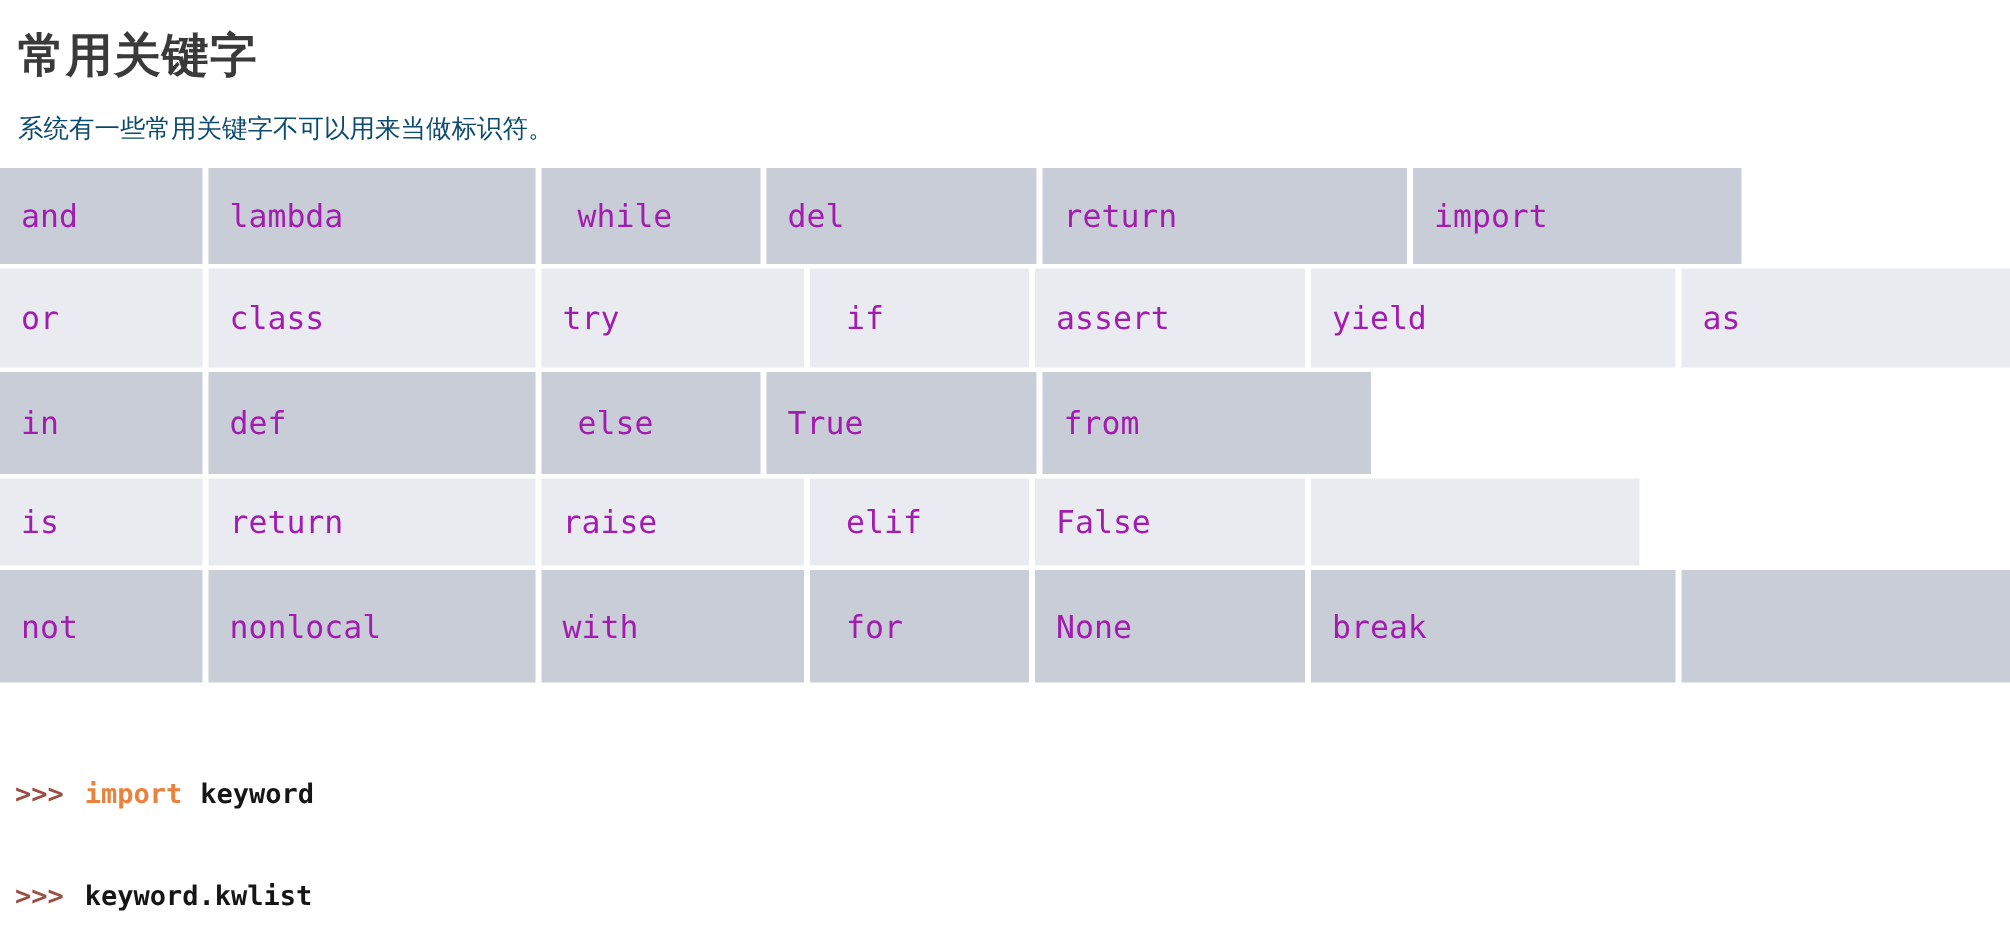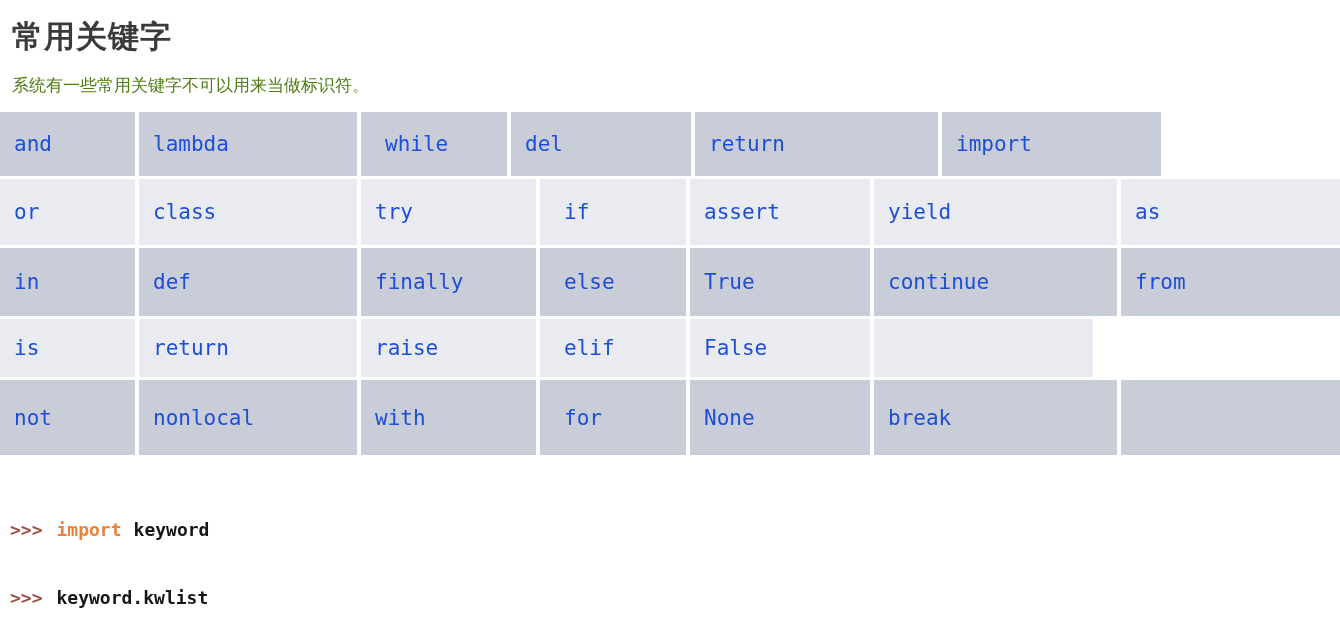--- a/index.html
+++ b/index.html
@@ -16,41 +16,41 @@
   .title {
     margin: 16px 0 0 12px;
     font-size: 31px;
     font-weight: bold;
     color: #3a3a3a;
     letter-spacing: 1px;
   }
   .subtitle {
     margin: 16px 4px 0 12px;
     font-size: 17px;
-    color: #4d7c0f;
+    color: #0c4a6e;
   }
 
   
   .kw-table {
     margin-top: 15px;
     display: flex;
     flex-direction: column;
     row-gap: 3px;
     width: 1340px;
   }
   .kw-row { display: flex; column-gap: 4px; }
   .kw-row.dark  .kw-cell { background: #c9cdd7; }
   .kw-row.light .kw-cell { background: #e9ebf0; }
   .kw-cell {
     display: flex;
     align-items: center;
     padding-left: 14px;
     font-family: "DejaVu Sans Mono", "Liberation Mono", monospace;
     font-size: 21px;
-    color: #1d4ed8;
+    color: #a21caf;
   }
   .r1 { height: 64px; }
   .r2 { height: 66px; }
   .r3 { height: 68px; }
   .r4 { height: 58px; border-radius: 10px; }
   .r5 { height: 75px; }
   .c1 { flex: 0 0 135px; }
   .c2 { flex: 0 0 218px; }
   .c3 { flex: 0 0 175px; }
   .c4 { flex: 0 0 146px; padding-left: 24px; }
@@ -94,24 +94,22 @@
       <div class="kw-cell c2">class</div>
       <div class="kw-cell c3">try</div>
       <div class="kw-cell c4">if</div>
       <div class="kw-cell c5">assert</div>
       <div class="kw-cell c6">yield</div>
       <div class="kw-cell c7">as</div>
     </div>
     <div class="kw-row dark r3">
       <div class="kw-cell c1">in</div>
       <div class="kw-cell c2">def</div>
-      <div class="kw-cell c3">finally</div>
       <div class="kw-cell c4">else</div>
       <div class="kw-cell c5">True</div>
-      <div class="kw-cell c6">continue</div>
       <div class="kw-cell c7">from</div>
     </div>
     <div class="kw-row light r4">
       <div class="kw-cell c1">is</div>
       <div class="kw-cell c2">return</div>
       <div class="kw-cell c3">raise</div>
       <div class="kw-cell c4">elif</div>
       <div class="kw-cell c5">False</div>
       <div class="kw-cell c7"></div>
     </div>

